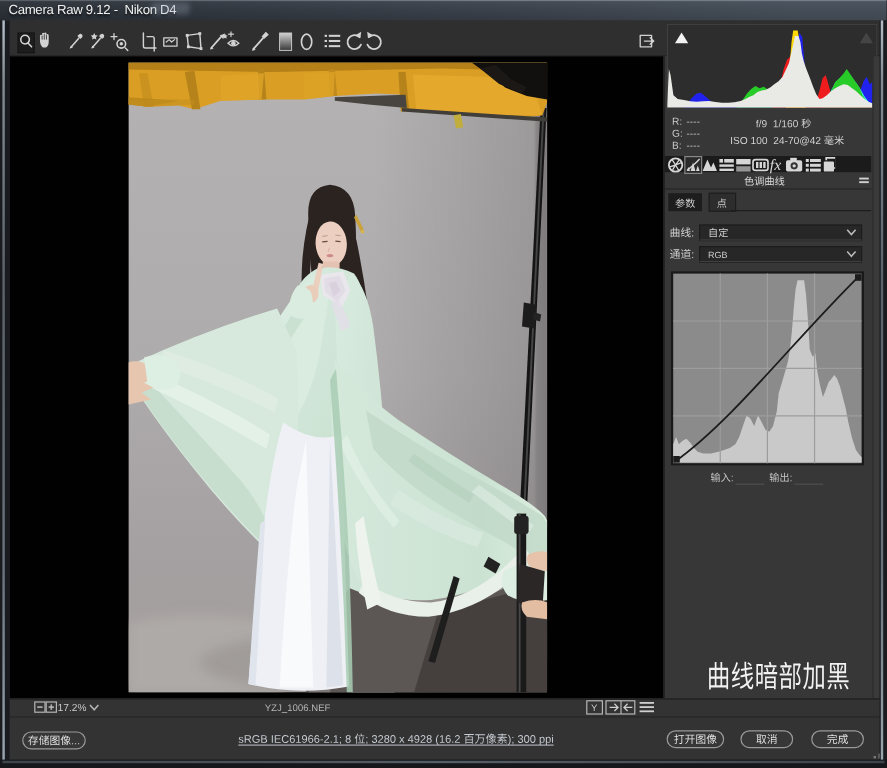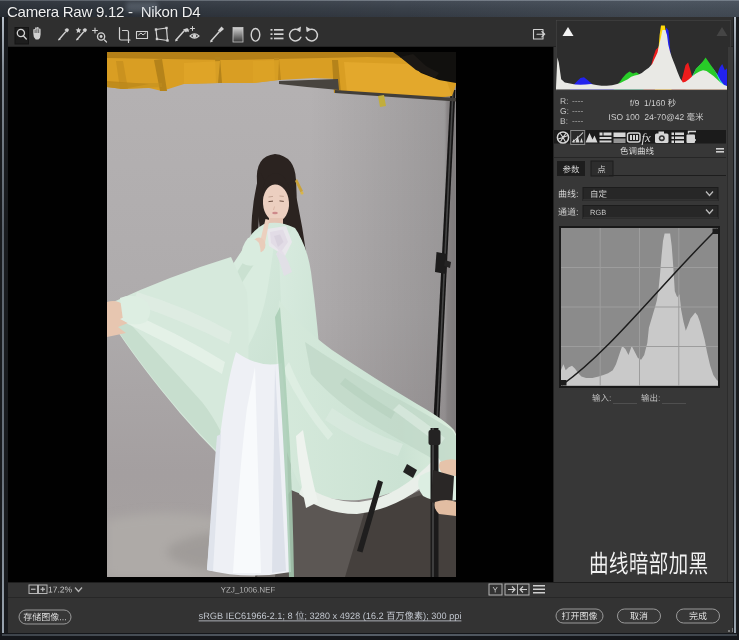--- a/index.html
+++ b/index.html
@@ -1,20 +1,20 @@
 <!DOCTYPE html>
 <html><head><meta charset="utf-8"><style>
 html,body{margin:0;padding:0;background:#000;}
 #win{position:relative;width:739px;height:640px;overflow:hidden;background:#333;font-family:"Liberation Sans",sans-serif;}
 .abs{position:absolute;}
 </style></head><body>
 <div id="win">
 <div class="abs" style="left:0;top:0;width:739px;height:17px;background:linear-gradient(to bottom,#434a54 0%,#3a414a 45%,#333942 100%);border-top:1px solid #737b85;box-sizing:border-box"></div>
 <div class="abs" style="left:0;top:0;width:739px;height:17px;background:linear-gradient(to right,rgba(0,0,0,0.25),rgba(0,0,0,0) 55%,rgba(120,135,150,0.18) 90%)"></div>
-<div class="abs" style="left:7px;top:3px;font-size:15px;letter-spacing:-0.25px;color:#f0f0f0;text-shadow:0 1px 2px rgba(0,0,0,0.7)">Camera Raw 9.12 -&nbsp; Nikon D4</div>
+<div class="abs" style="left:7px;top:3px;font-size:11px;letter-spacing:-0.25px;color:#f0f0f0;text-shadow:0 1px 2px rgba(0,0,0,0.7)">Camera Raw 9.12 -&nbsp; Nikon D4</div>
 <div class="abs" style="left:126px;top:2px;width:32px;height:10px;background:rgba(150,162,178,0.30);border-radius:3px;filter:blur(2px)"></div>
 <div class="abs" style="left:0;top:17px;width:739px;height:30px;background:#2f2f2f;border-bottom:1px solid #232323;box-sizing:border-box"></div>
 <svg width="560" height="30" viewBox="0 0 560 30" style="position:absolute;left:0px;top:17px">
 <rect x="15" y="10.5" width="13.5" height="16.5" fill="#1d1d1d" stroke="#141414"></rect>
 <path d="M17.3,16 a3.6,3.6 0 1 0 7.2,0 a3.6,3.6 0 1 0 -7.2,0 M23.5,19 L26.3,22" stroke="#d2d2d2" stroke-width="1.3" fill="none" stroke-linecap="round" stroke-linejoin="round"></path>
 <path d="M33.3,16.5 L33.3,12.8 Q33.3,11.9 34.2,11.9 Q35.1,11.9 35.1,12.8 L35.1,11.2 Q35.1,10.3 36,10.3 Q36.9,10.3 36.9,11.2 L36.9,10.9 Q36.9,10 37.8,10 Q38.7,10 38.7,11.1 L38.7,12.2 Q39.2,11.2 40,11.5 Q40.7,11.8 40.6,12.9 L40.6,17.5 Q40.6,21.3 38.4,22.5 L35.7,22.5 Q33.1,20.1 33.3,16.5 Z" fill="#d2d2d2"></path>
 <path d="M35.1,12.8 L35.1,16 M36.9,11.5 L36.9,16 M38.7,12.2 L38.7,16" stroke="#2f2f2f" stroke-width="0.7" fill="none"></path>
 <path d="M59,22.5 L65.5,15" stroke="#d2d2d2" stroke-width="1.3" fill="none" stroke-linecap="round" stroke-linejoin="round"></path>
 <path d="M64.5,13 l2.5,2.5 1.5,-1.5 a1.8,1.8 0 0 0 -2.5,-2.5 Z" fill="#d2d2d2"></path>
 <path d="M58,23.5 l1.2,-2.6 1.6,1.6 Z" fill="#d2d2d2"></path>

